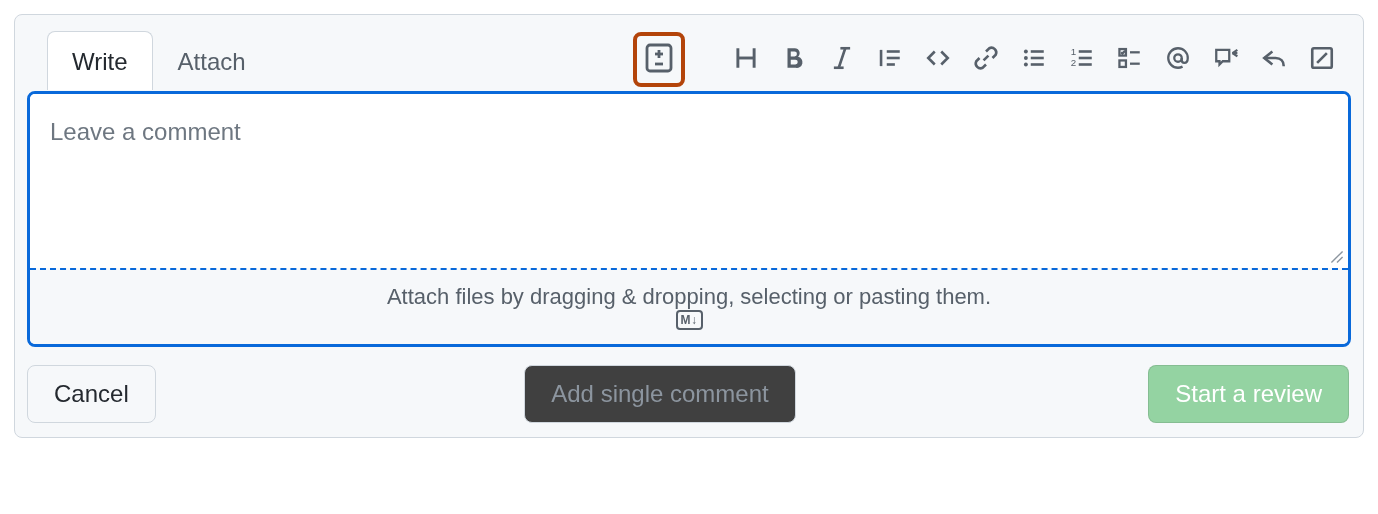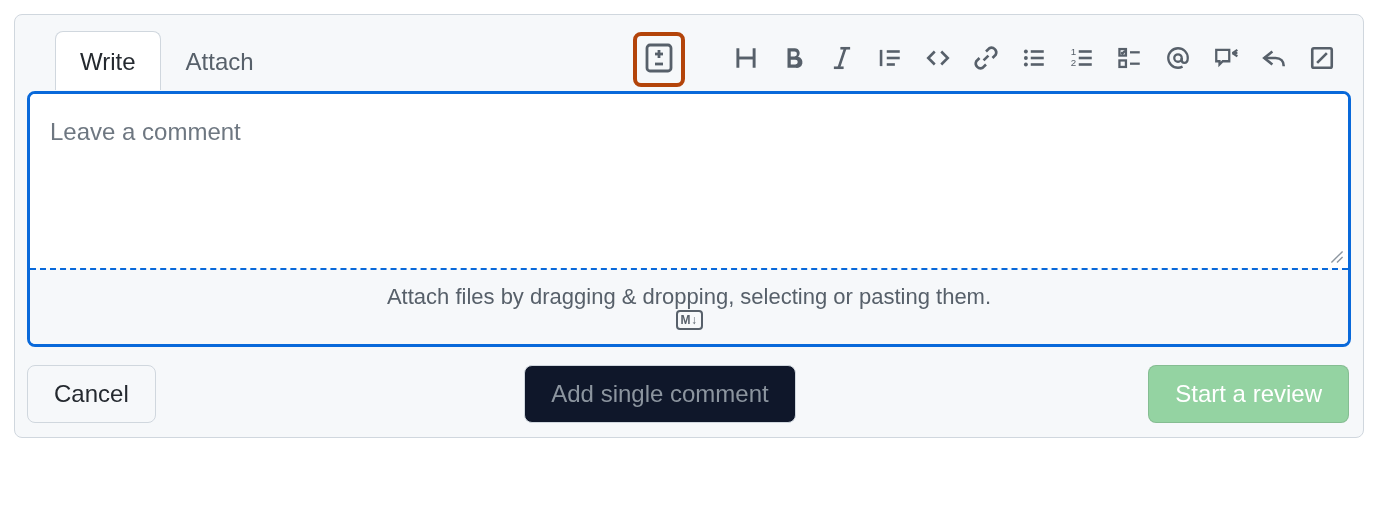--- a/index.html
+++ b/index.html
@@ -17,21 +17,21 @@
     padding: 12px;
   }
   .tabs-toolbar {
     display: flex;
     align-items: center;
     height: 64px;
   }
   .tabs {
     display: flex;
     align-items: flex-end;
-    margin-left: 28px;
+    margin-left: 20px;
   }
   .tab {
     padding: 16px 24px 14px 24px;
     font-size: 24px;
     color: #57606a;
     background: transparent;
     border: 1px solid transparent;
     border-bottom: none;
     border-top-left-radius: 8px;
     border-top-right-radius: 8px;
@@ -126,21 +126,21 @@
     font-weight: 500;
     padding: 14px 26px;
     border-radius: 8px;
     border: 1px solid #d0d7de;
     cursor: pointer;
     background: #f6f8fa;
     color: #24292f;
   }
   .btn.secondary-muted {
     color: #8c959f;
-    background: #0f172a;
+    background: #404040;
     margin-left: 16px;
   }
   .btn.primary {
     background: #94d3a2;
     color: #ffffff;
     border-color: rgba(27,31,36,0.12);
   }
   .resize-grip {
     position: absolute;
     right: 4px;

